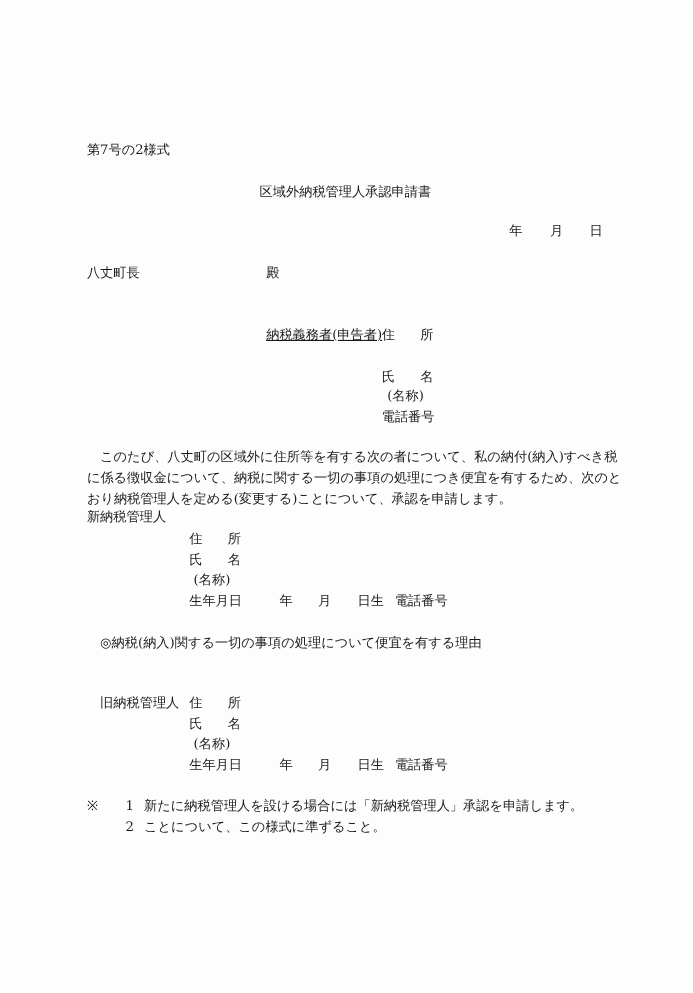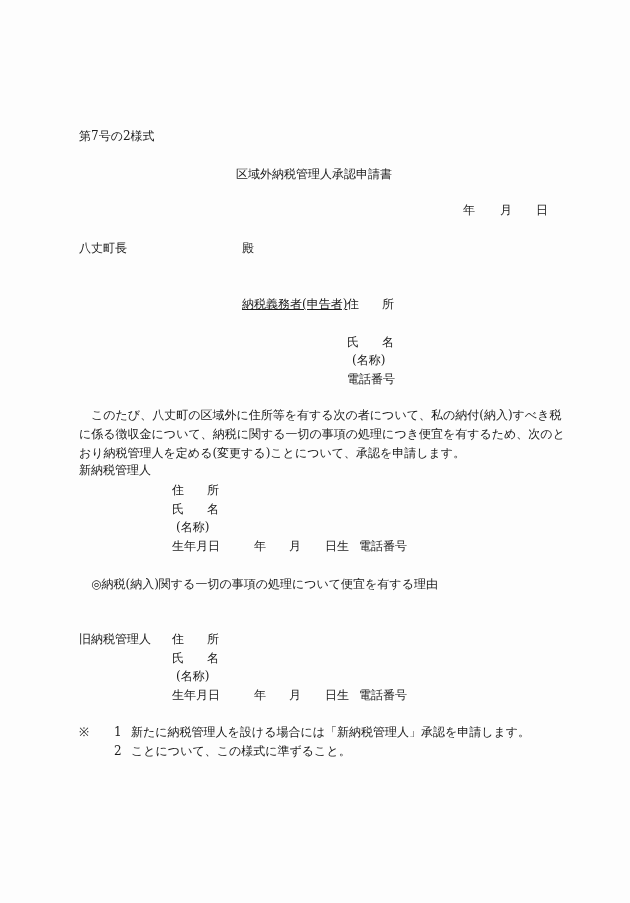--- a/index.html
+++ b/index.html
@@ -61,21 +61,21 @@
     <div class="t" style="left:172px; top:492px;">生年月日</div>
     <div class="t" style="left:254px; top:492px;">年</div>
     <div class="t" style="left:289px; top:492px;">月</div>
     <div class="t" style="left:325px; top:492px;">日生</div>
     <div class="t" style="left:359px; top:492px;">電話番号</div>
   </div>
 
   <div class="t" style="left:91px; top:530px;">◎納税(納入)関する一切の事項の処理について便宜を有する理由</div>
 
   <div>
-    <div class="t" style="left:79px; top:585px;">旧納税管理人</div>
+    <div class="t" style="left:91px; top:585px;">旧納税管理人</div>
     <div class="t" style="left:172px; top:585px;">住</div>
     <div class="t" style="left:207px; top:585px;">所</div>
     <div class="t" style="left:172px; top:604px;">氏</div>
     <div class="t" style="left:207px; top:604px;">名</div>
     <div class="t" style="left:176px; top:622px;">(名称)</div>
     <div class="t" style="left:172px; top:641px;">生年月日</div>
     <div class="t" style="left:254px; top:641px;">年</div>
     <div class="t" style="left:289px; top:641px;">月</div>
     <div class="t" style="left:325px; top:641px;">日生</div>
     <div class="t" style="left:359px; top:641px;">電話番号</div>

